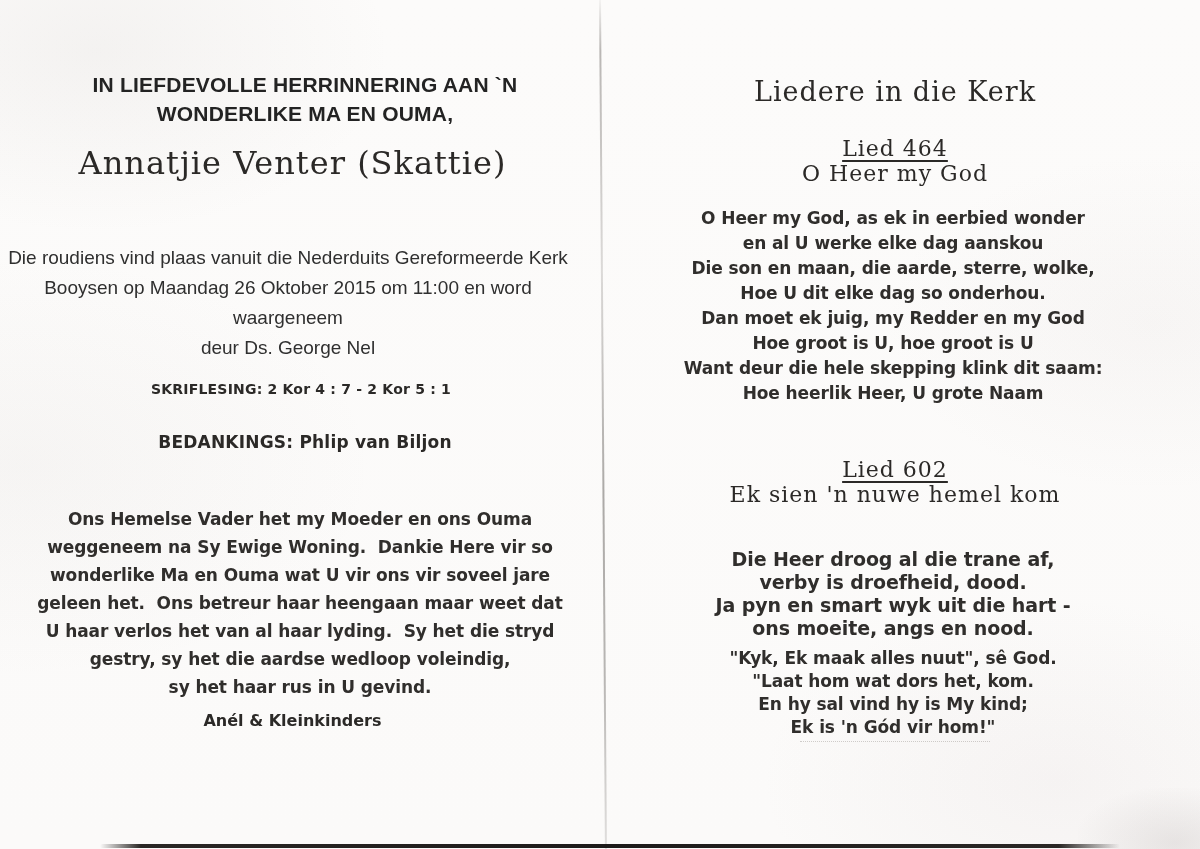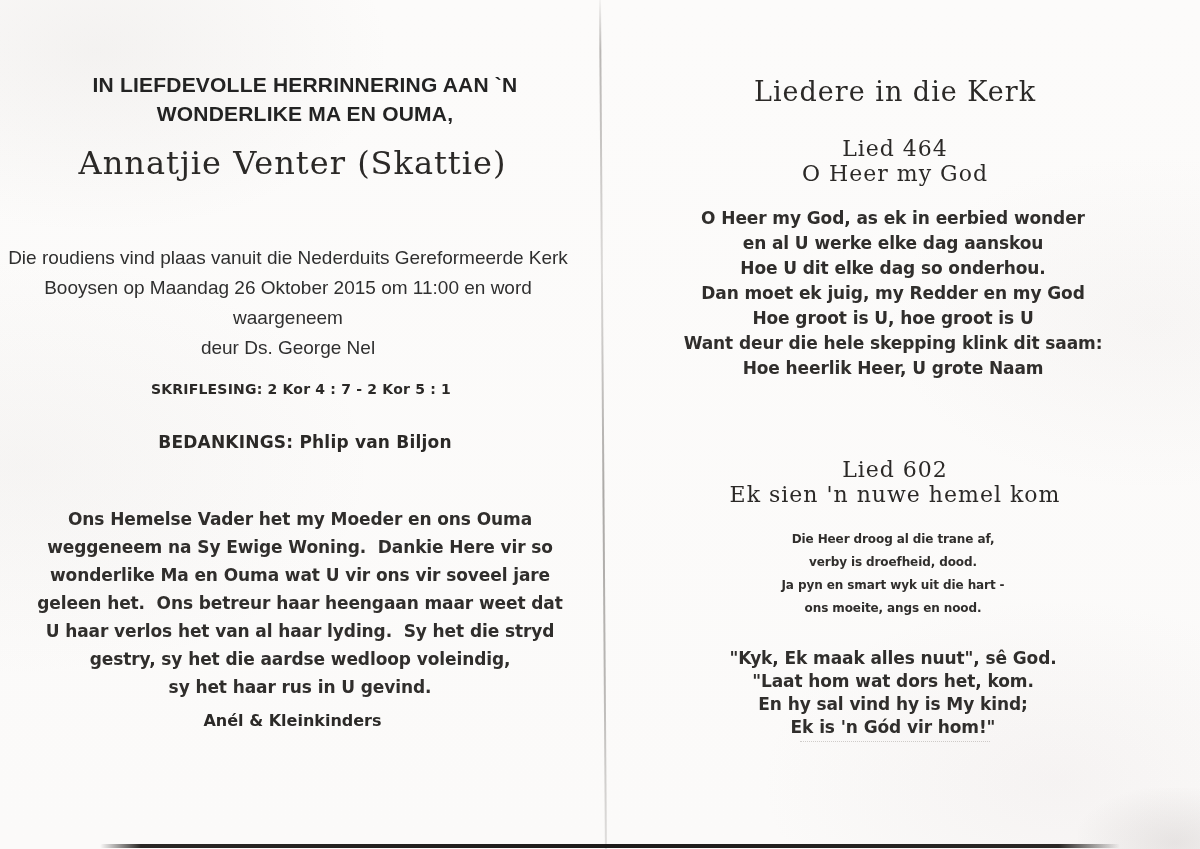--- a/index.html
+++ b/index.html
@@ -32,28 +32,28 @@
   .skrif{top:381px;left:6px;width:590px;font-size:14px;letter-spacing:.2px;color:#2b2927;}
   .bedank{top:432px;left:10px;width:590px;font-size:17px;letter-spacing:.2px;color:#2b2927;}
   .tribute{top:505px;left:20px;width:560px;font-size:17px;line-height:28px;
            letter-spacing:-0.1px;color:#302e2c;}
   .signature{top:711px;left:0;width:585px;font-size:16px;color:#2b2927;text-align:center;}
 
   
   .kerk-title{top:76px;left:610px;width:570px;font-size:27px;font-weight:400;
               color:#2b2927;margin:0;}
   .song-number{left:610px;width:570px;font-size:22px;color:#2b2927;}
-  .song-number span{text-underline-offset:4px;
+  .song-number span{text-decoration:underline;text-underline-offset:4px;
                     text-decoration-thickness:1.5px;}
   .song-name{left:610px;width:570px;font-size:22px;color:#2b2927;}
   .n1{top:136px;} .t1{top:161px;}
   .n2{top:457px;} .t2{top:482px;}
   .verse{left:600px;width:586px;color:#302e2c;letter-spacing:-0.1px;}
   .v1{top:206px;font-size:17px;line-height:25px;}
-  .v2{top:528px;font-size:12px;line-height:23px;}
+  .v2{top:548px;font-size:19px;line-height:23px;}
   .v3{top:647px;font-size:17px;line-height:23px;}
 
   
   .fold{top:0;left:599px;width:2px;height:849px;transform:rotate(-0.4deg);
         transform-origin:top center;
         background:linear-gradient(to bottom,
           rgba(105,100,96,0.05), rgba(105,100,96,0.45) 6%,
           rgba(105,100,96,0.22) 32%, rgba(92,88,84,0.5) 58%,
           rgba(92,88,84,0.42) 80%, rgba(105,100,96,0.18) 100%);}
   .scan-bar{top:844px;left:100px;width:1020px;height:4px;border-radius:2px;
@@ -106,20 +106,21 @@
     <h2 class="abs ctr deco kerk-title">Liedere in die Kerk</h2>
 
     <div class="abs ctr deco song-number n1">
       <span>Lied 464</span>
     </div>
     <div class="abs ctr deco song-name t1">O Heer my God</div>
 
     <div class="abs ctr rounded verse v1 lines">
         <div>O Heer my God, as ek in eerbied wonder</div>
         <div>en al U werke elke dag aanskou</div>
+        <div>Die son en maan, die aarde, sterre, wolke,</div>
         <div>Hoe U dit elke dag so onderhou.</div>
         <div>Dan moet ek juig, my Redder en my God</div>
         <div>Hoe groot is U, hoe groot is U</div>
         <div>Want deur die hele skepping klink dit saam:</div>
         <div>Hoe heerlik Heer, U grote Naam</div>
       </div>
 
     <div class="abs ctr deco song-number n2">
       <span>Lied 602</span>
     </div>

